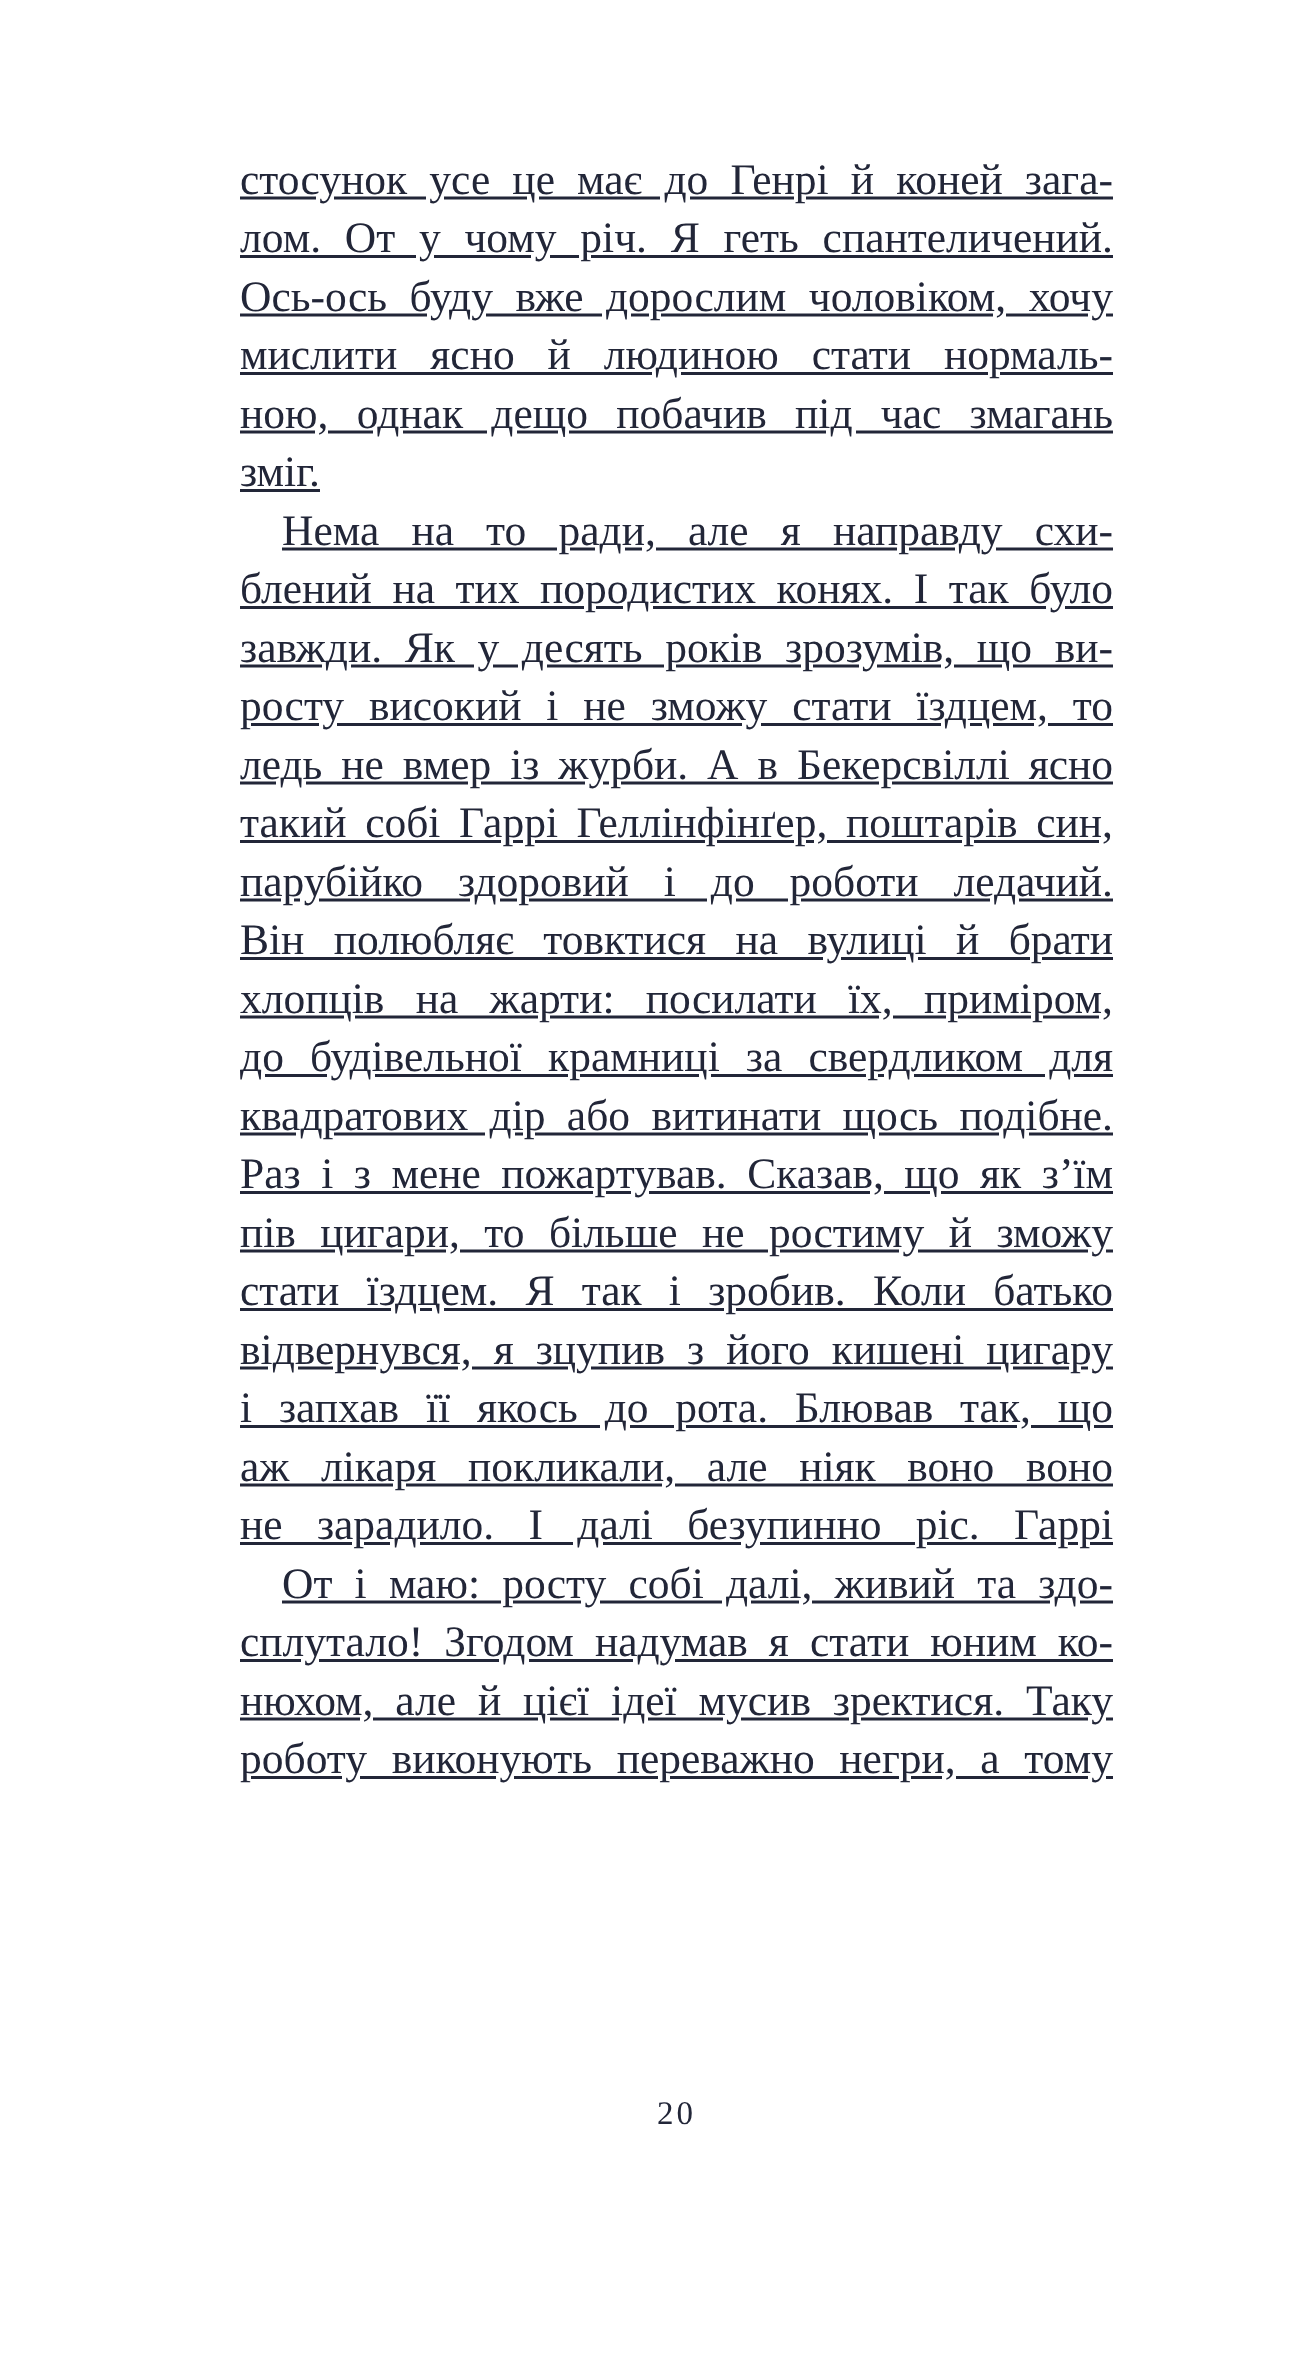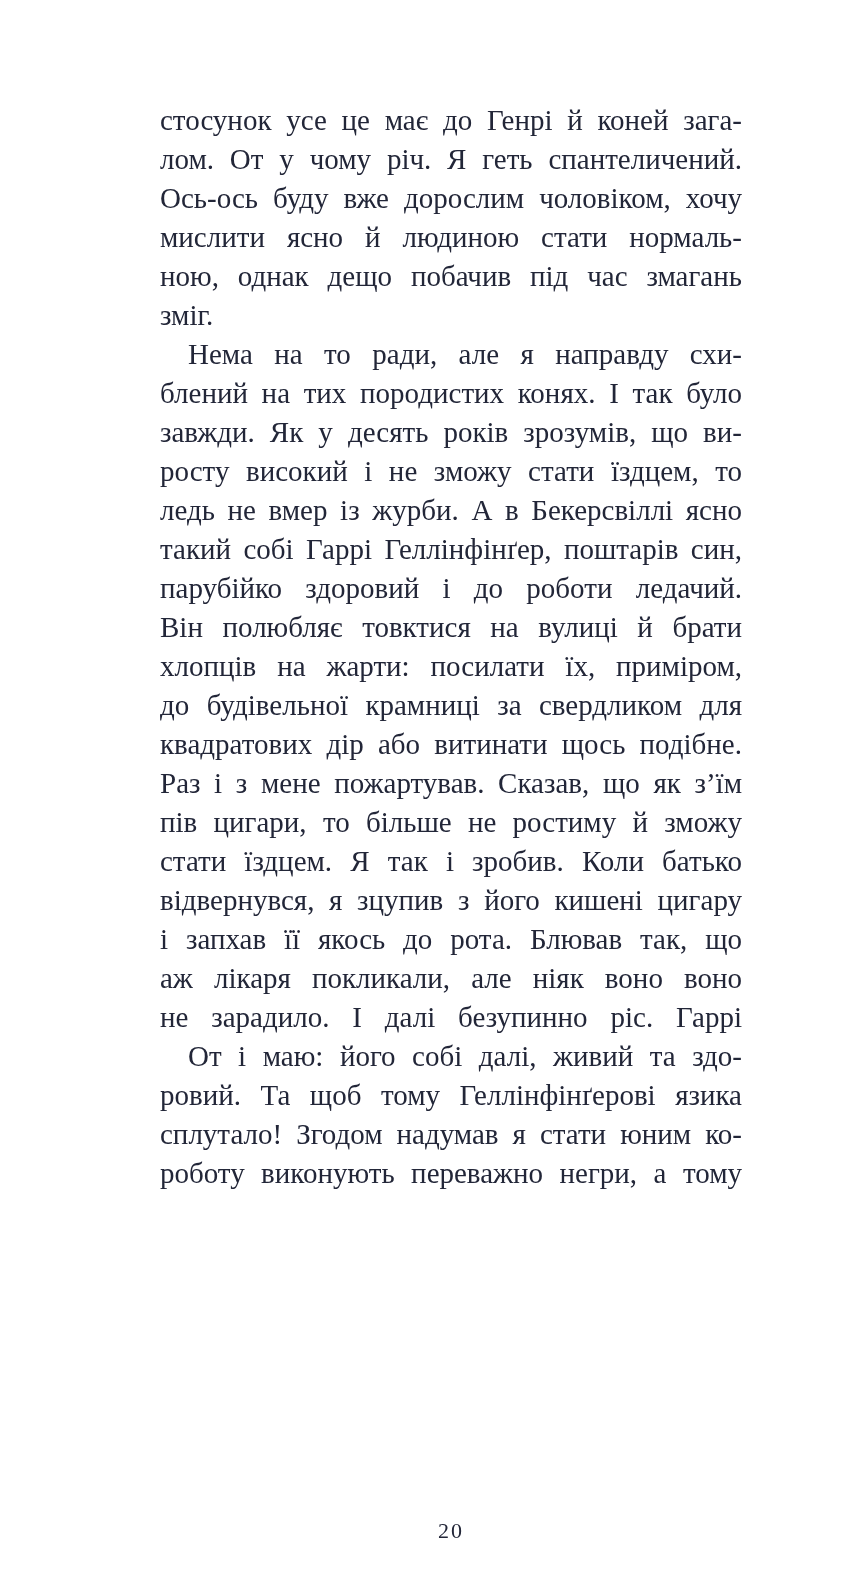--- a/index.html
+++ b/index.html
@@ -24,31 +24,32 @@
     font-size: 29px;
     line-height: 39px;
   }
   .paragraph {
     margin: 0;
     padding: 0;
   }
   .line {
     text-align: justify;
     text-align-last: justify;
+    text-decoration: underline;
   }
   .line.last-left {
     text-align-last: left;
   }
   .line.indent {
     text-indent: 28px;
   }
   .page-number {
     position: absolute;
     left: 160px;
-    top: 1518px;
+    top: 1396px;
     width: 582px;
     text-align: center;
     font-size: 22px;
     letter-spacing: 2px;
     color: #222638;
   }
 </style>
 </head>
 <body>
 
@@ -76,20 +77,20 @@
         <div class="line">квадратових дір або витинати щось подібне.</div>
         <div class="line">Раз і з мене пожартував. Сказав, що як з’їм</div>
         <div class="line">пів цигари, то більше не ростиму й зможу</div>
         <div class="line">стати їздцем. Я так і зробив. Коли батько</div>
         <div class="line">відвернувся, я зцупив з його кишені цигару</div>
         <div class="line">і запхав її якось до рота. Блював так, що</div>
         <div class="line">аж лікаря покликали, але ніяк воно воно</div>
         <div class="line">не зарадило. І далі безупинно ріс. Гаррі</div>
       </div>
       <div class="paragraph">
-        <div class="line indent">От і маю: його собі далі, живий та здо-</div>
-        <div class="line">ровий. Та щоб тому Геллінфінґерові язика</div>
+        <div class="line indent">От і маю: росту собі далі, живий та здо-</div>
         <div class="line">сплутало! Згодом надумав я стати юним ко-</div>
+        <div class="line">нюхом, але й цієї ідеї мусив зректися. Таку</div>
         <div class="line">роботу виконують переважно негри, а тому</div>
       </div>
     </div>
   <div class="page-number">20</div>
 </div>
 
 </body></html>

